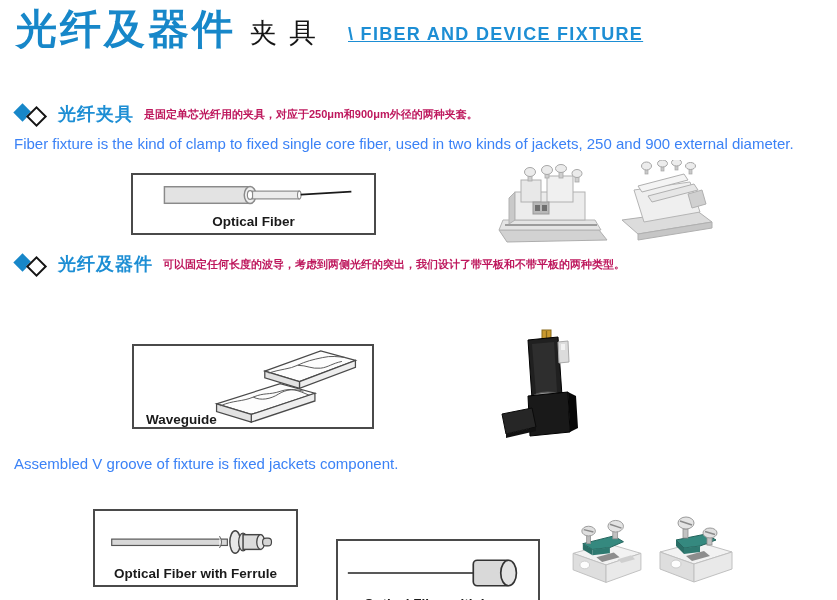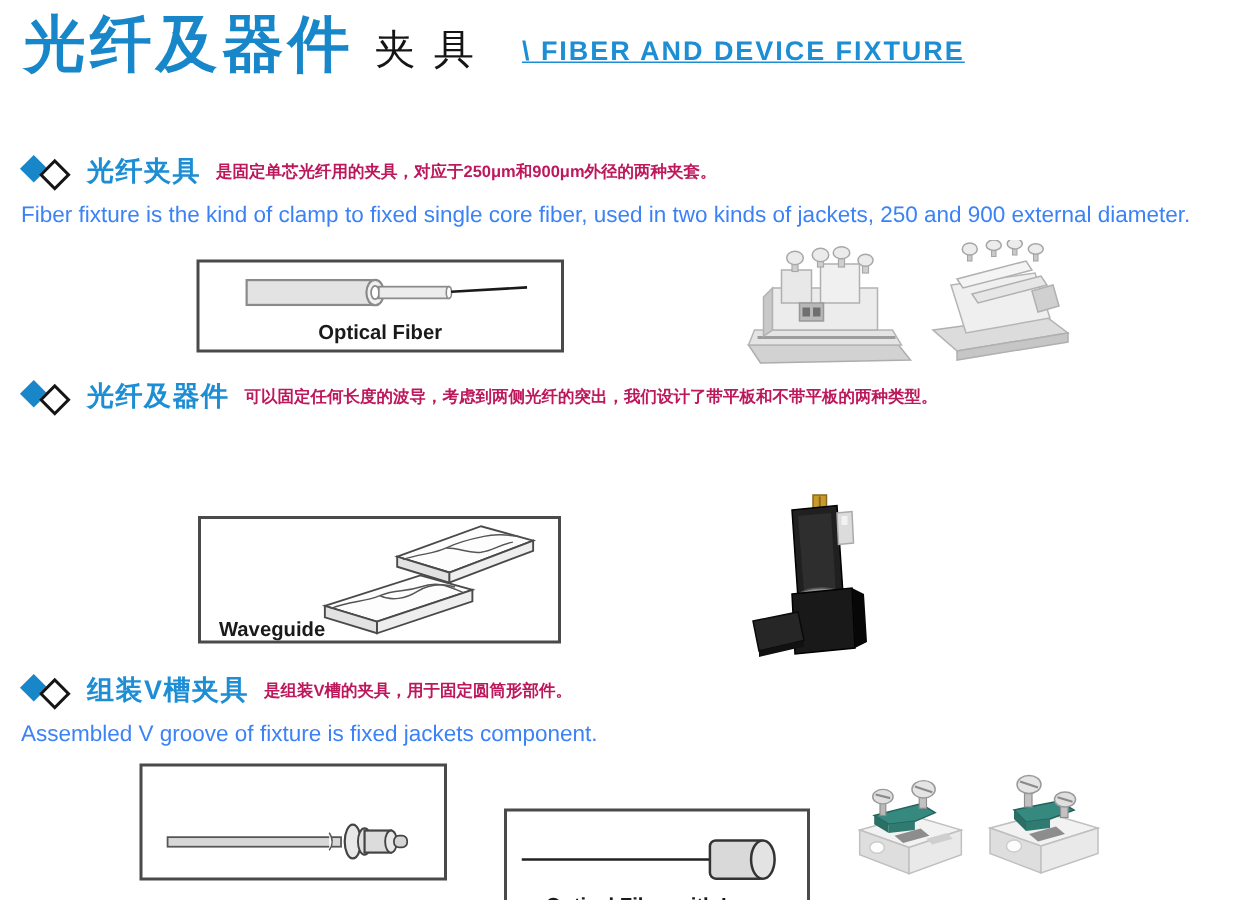--- a/index.html
+++ b/index.html
@@ -152,41 +152,34 @@
     <rect x="63" y="16" width="4" height="6" fill="#f2f2f2"></rect>
     <ellipse cx="50" cy="70" rx="16" ry="6" fill="#8f8f8f" stroke="#555555"></ellipse>
     <ellipse cx="50" cy="70" rx="10" ry="3.5" fill="#c0c0c0"></ellipse>
     <polygon points="30,68 70,64 72,104 32,108" fill="#191919" stroke="#000000"></polygon>
     <polygon points="70,64 78,68 80,100 72,104" fill="#070707"></polygon>
     <polygon points="4,86 34,80 38,99 8,106" fill="#262626" stroke="#0a0a0a"></polygon>
     <polygon points="8,106 38,99 38,103 8,110" fill="#111111"></polygon>
   </svg>
 
   <div class="section" id="s3">
-    <div class="title-row">
-      <span class="diamond-icon">
-          <i class="d1"></i>
-          <i class="d2"></i>
-        </span>
-      <span class="sec-title">组装V槽夹具</span>
-      <span class="sec-desc-cn">是组装V槽的夹具，用于固定圆筒形部件。</span>
-    </div>
     <p class="sec-desc-en">Assembled V groove of fixture is fixed jackets component.</p>
   </div>
 
   <div class="figure-box" id="fig-ferrule">
     <svg viewBox="0 0 200 44">
       <rect x="14" y="17" width="118" height="6.5" fill="#d8d8d8" stroke="#555555" stroke-width="1.2"></rect>
       <path d="M124,14 q4,6 0,12" fill="#ffffff" stroke="#555555" stroke-width="1"></path>
       <ellipse cx="140" cy="20" rx="5.5" ry="11.5" fill="#e8e8e8" stroke="#444444" stroke-width="1.5"></ellipse>
       <ellipse cx="148" cy="20" rx="4.5" ry="9" fill="#e0e0e0" stroke="#444444" stroke-width="1.3"></ellipse>
       <rect x="148" y="12.5" width="18" height="15" fill="#dcdcdc" stroke="#444444" stroke-width="1.5"></rect>
       <ellipse cx="166" cy="20" rx="4" ry="7.5" fill="#e8e8e8" stroke="#444444" stroke-width="1.3"></ellipse>
       <rect x="168" y="16" width="9" height="8" rx="3.5" fill="#d5d5d5" stroke="#444444" stroke-width="1.2"></rect>
     </svg>
+    <div class="fig-label">Optical Fiber with Ferrule</div>
   </div>
 
   <div class="figure-box" id="fig-lens">
     <svg viewBox="0 0 200 44">
       <line x1="8" y1="21" x2="136" y2="21" stroke="#222222" stroke-width="1.6"></line>
       <rect x="136" y="8" width="38" height="26" rx="4" fill="#d9d9d9" stroke="#333333" stroke-width="1.7"></rect>
       <ellipse cx="172" cy="21" rx="8" ry="13" fill="#e3e3e3" stroke="#333333" stroke-width="1.7"></ellipse>
     </svg>
     <div class="fig-label">Optical Fiber with Lens</div>
   </div>

